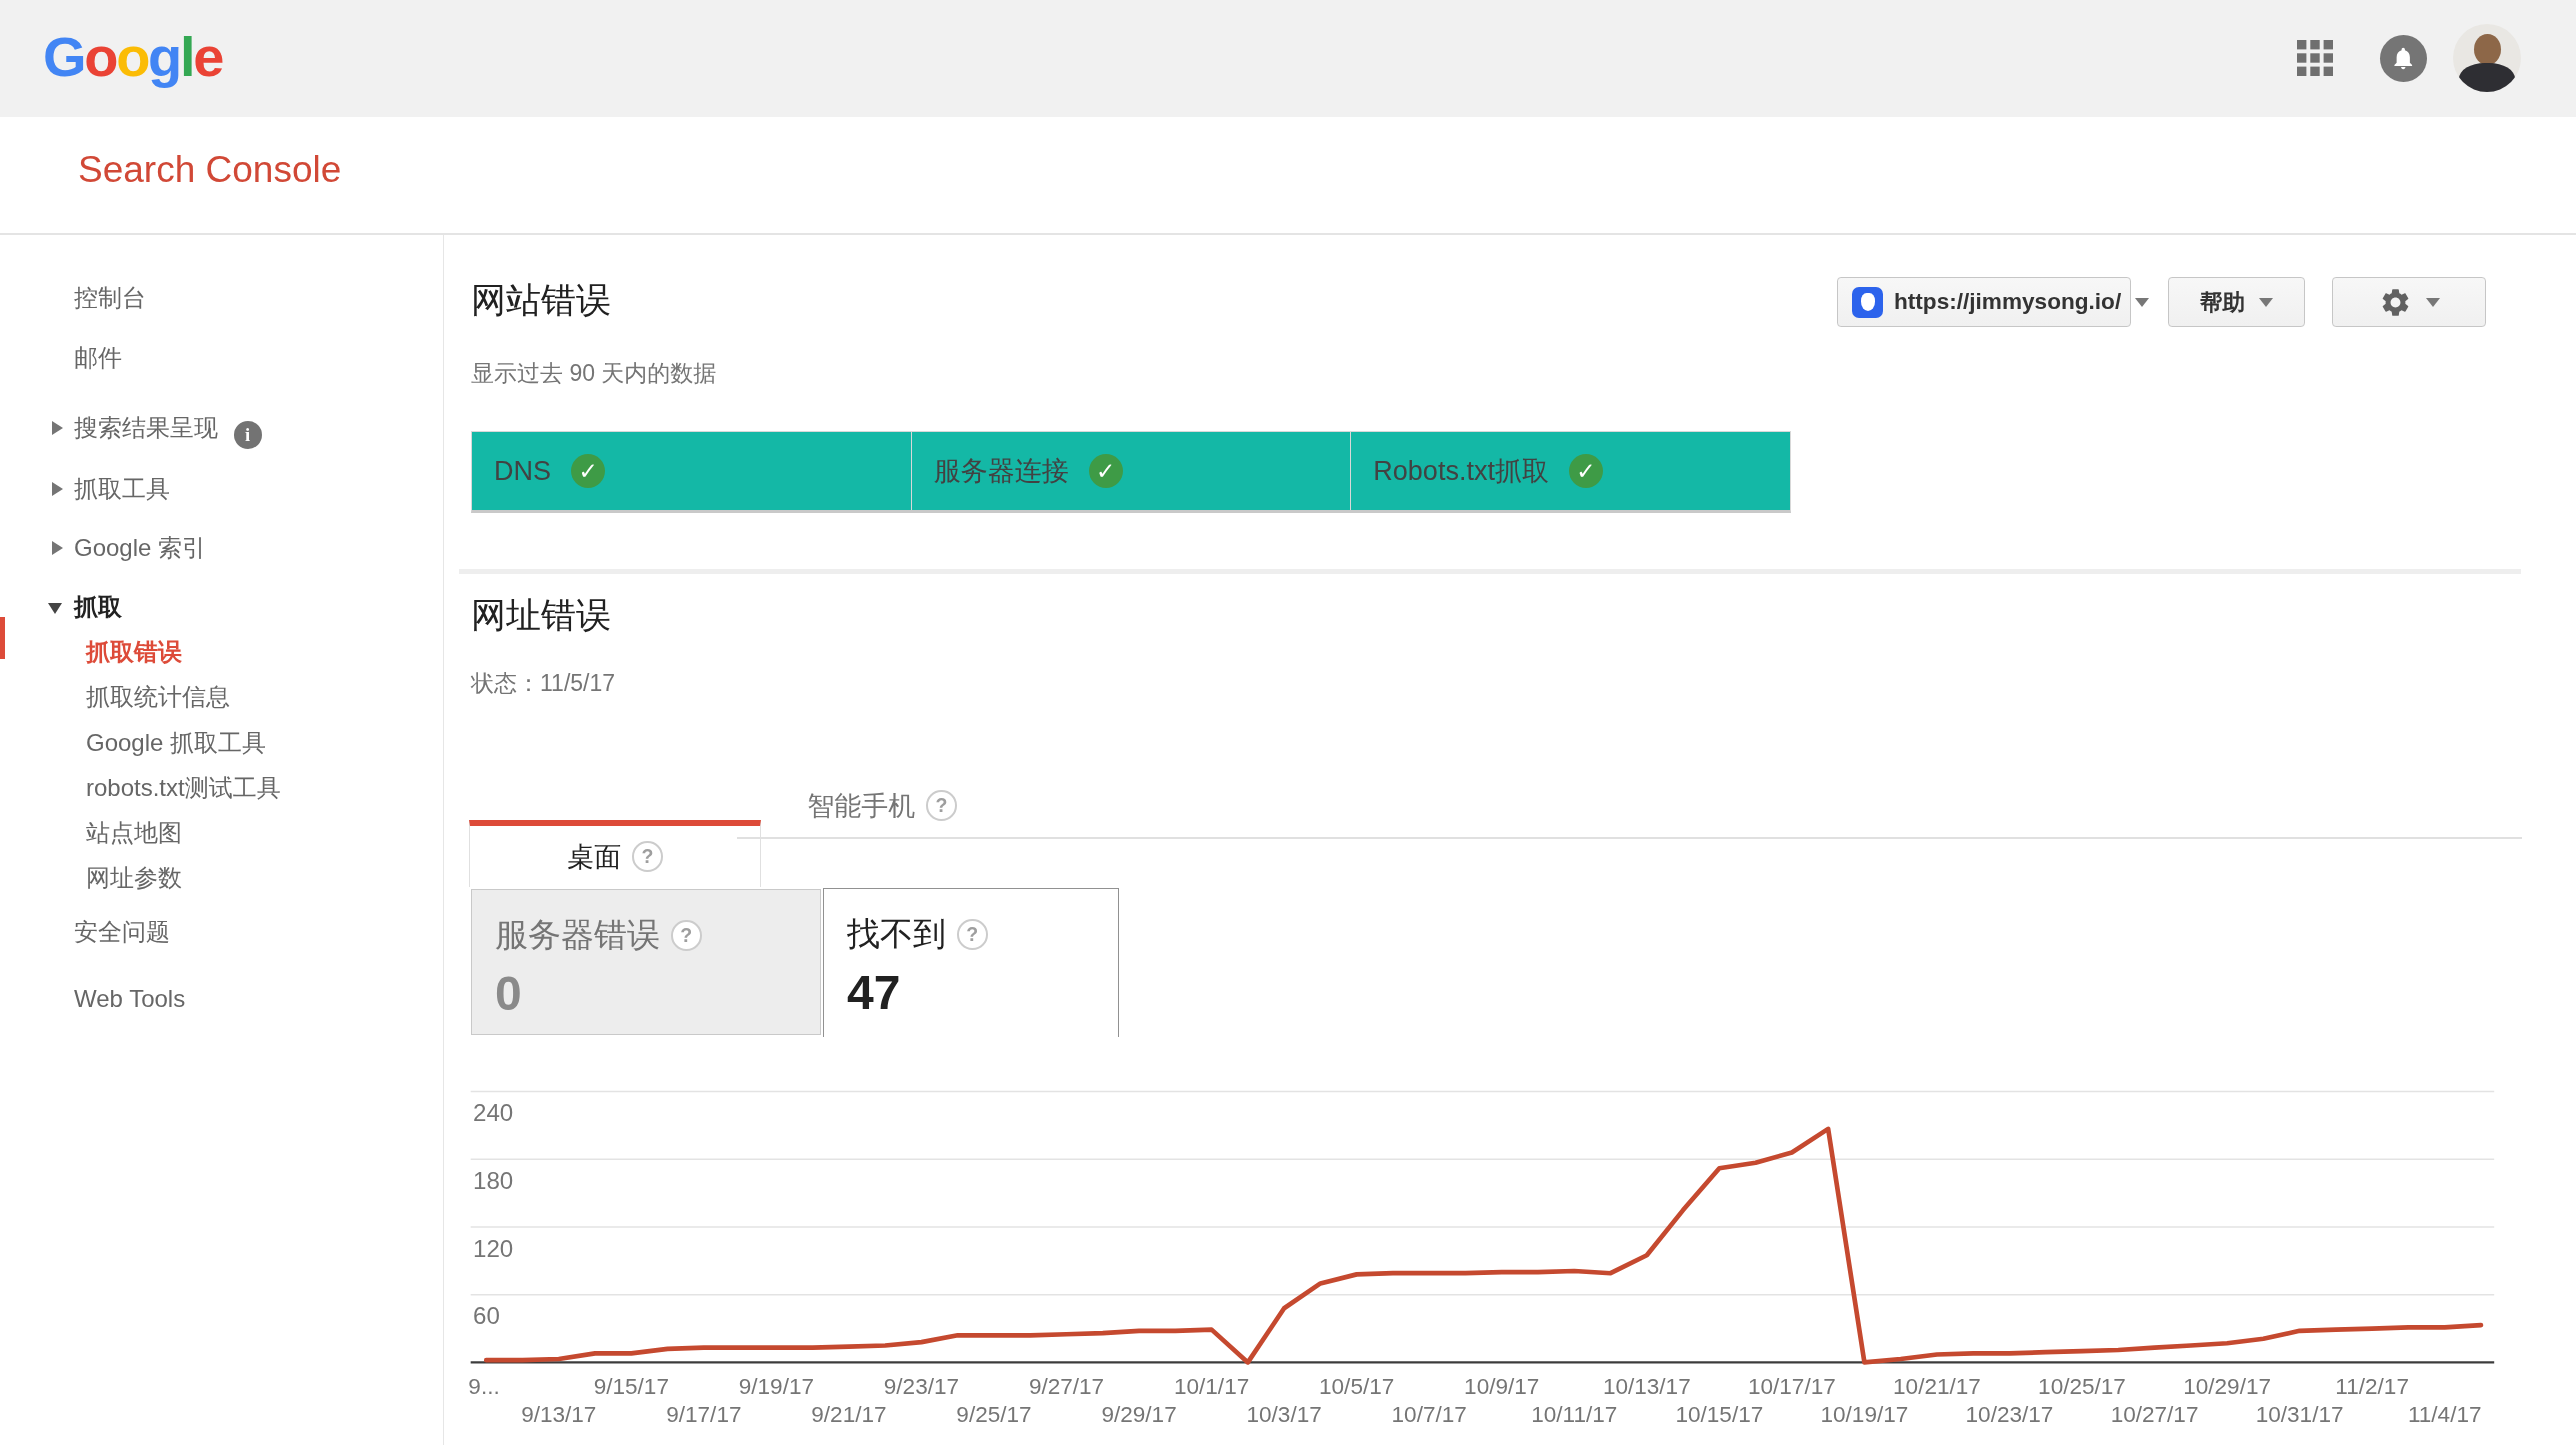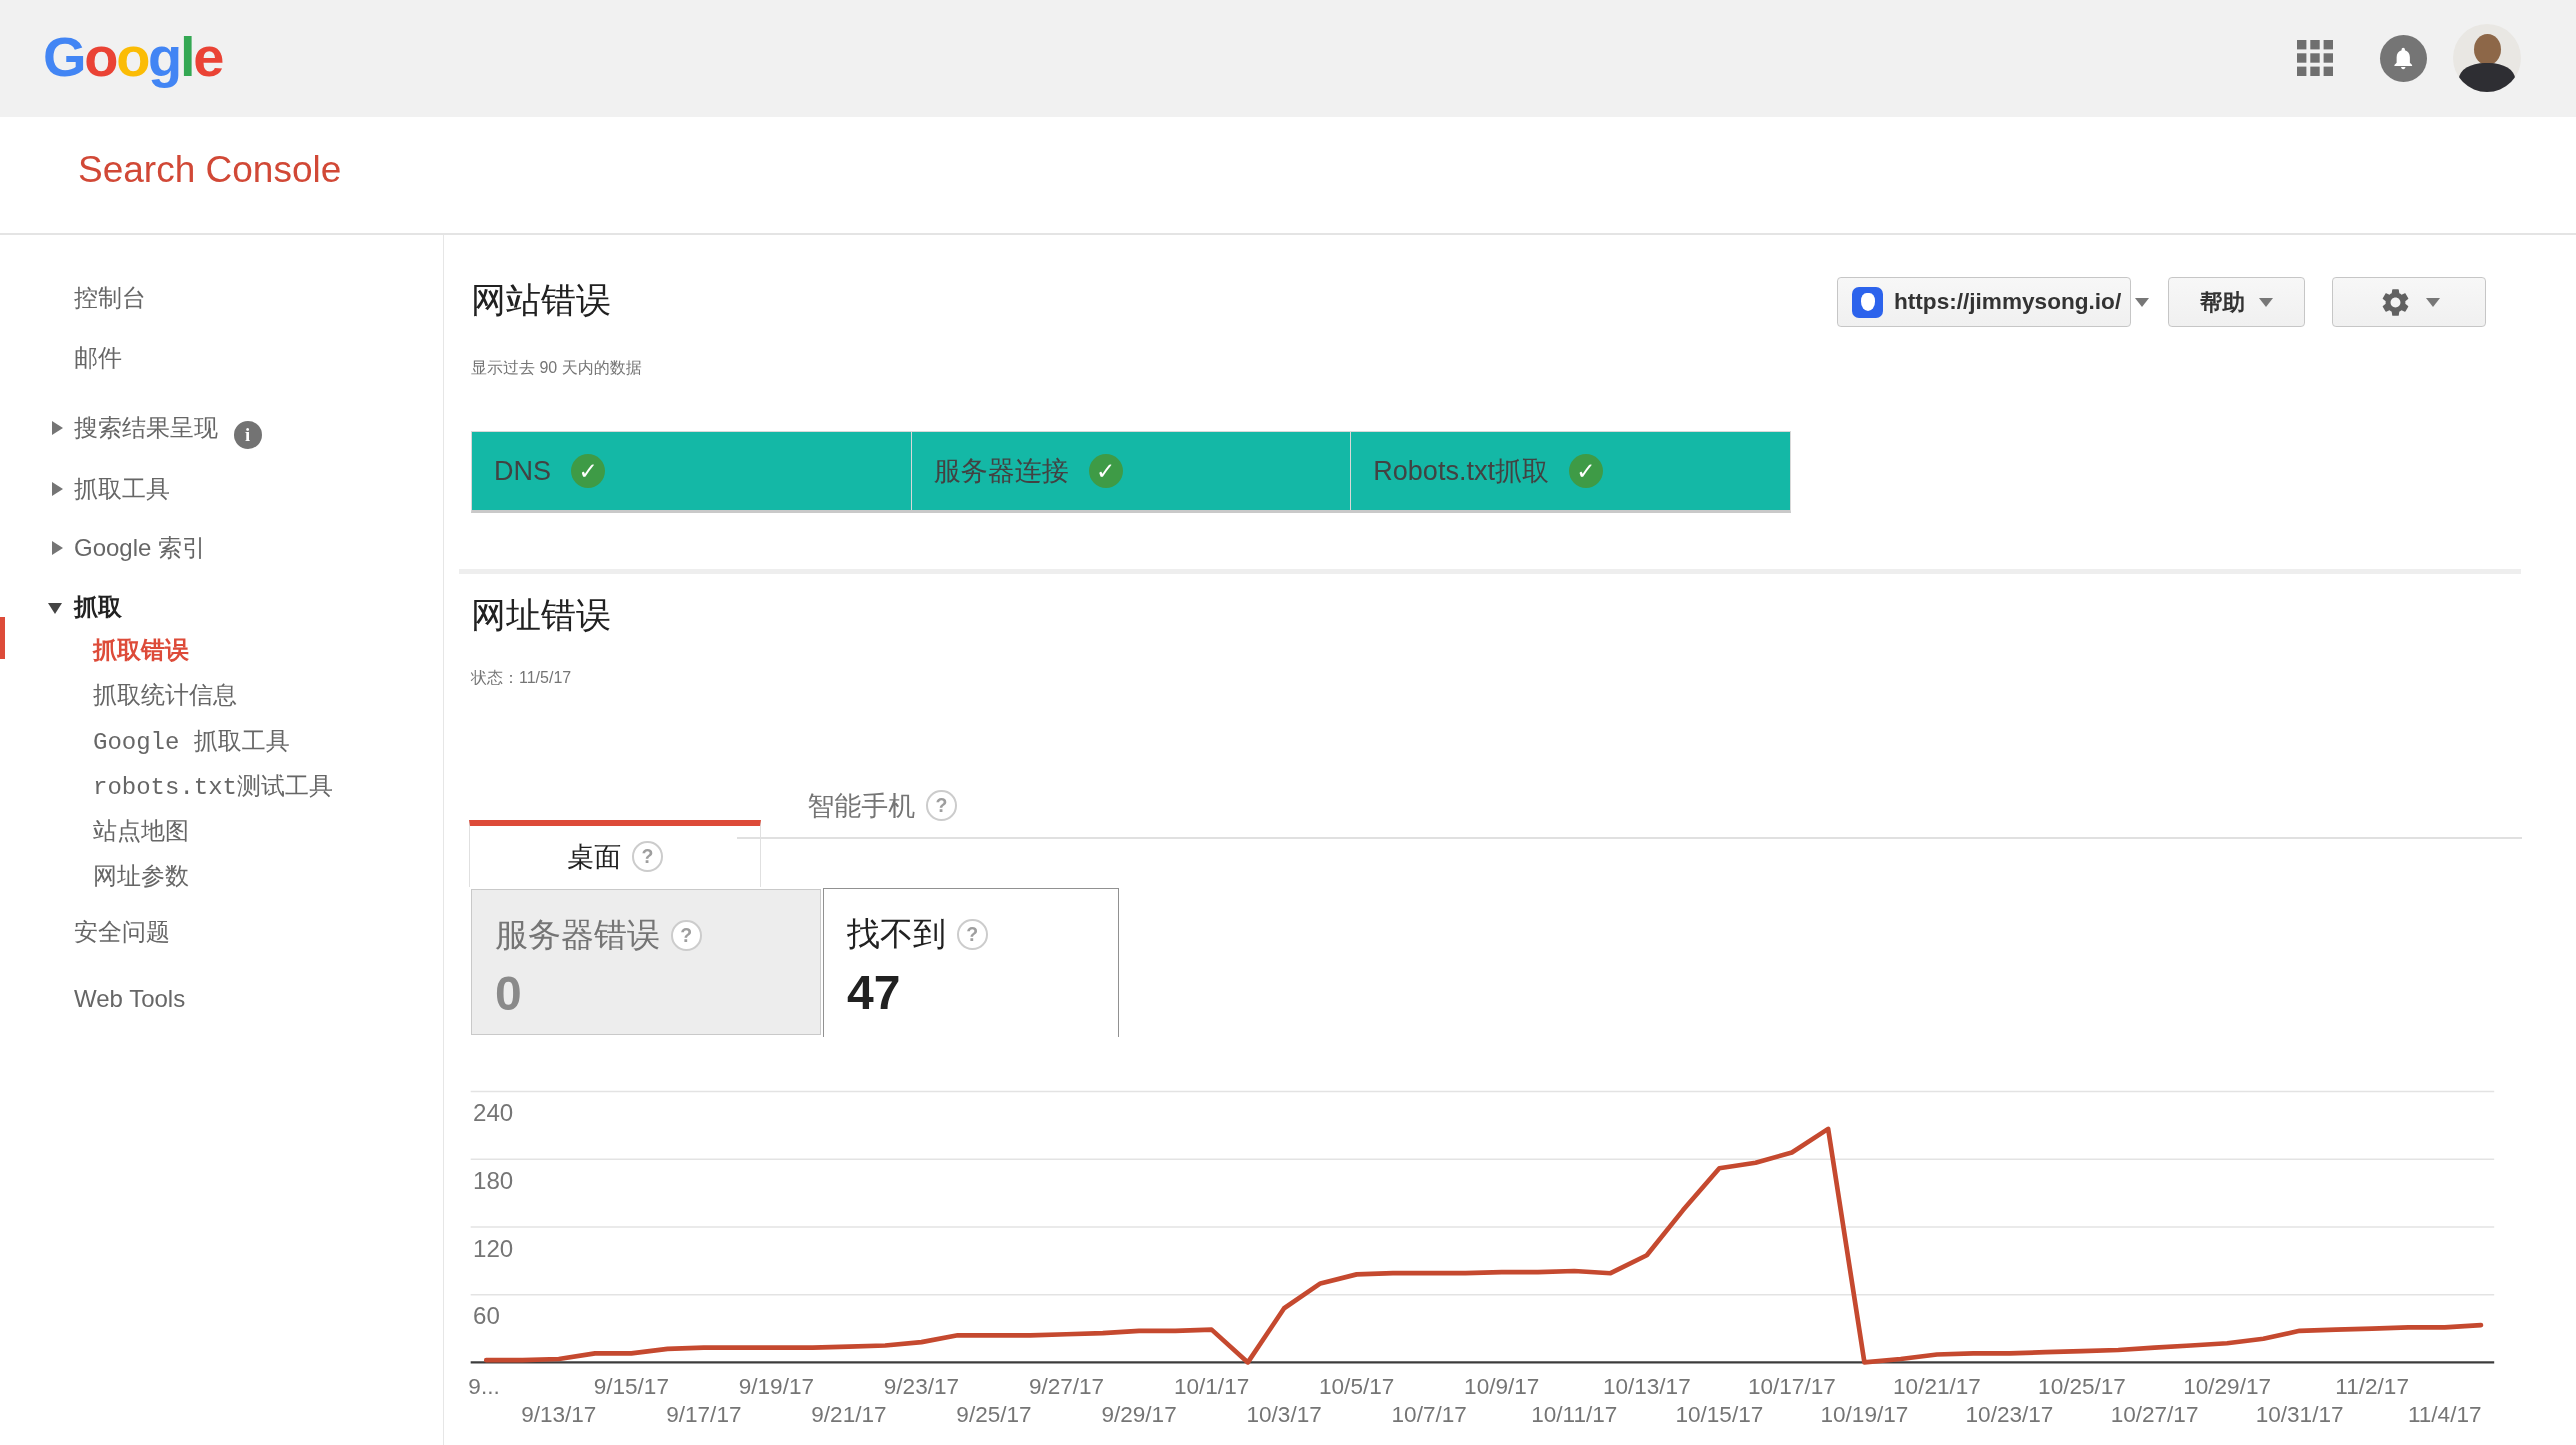--- a/index.html
+++ b/index.html
@@ -28,33 +28,33 @@
   .favicon{width:31px;height:31px;border-radius:7px;background:#2c63ec;position:relative;margin-right:11px;flex:0 0 auto;}
   .favicon::after{content:"";position:absolute;left:8.6px;top:6.2px;width:14px;height:18.7px;background:#fff;border-radius:40% 40% 50% 50%;}
   .help-btn{left:2168px;width:137px;justify-content:center;}
   .gear-btn{left:2332px;width:154px;justify-content:center;}
   .header-divider{position:absolute;left:0;top:233px;width:2576px;height:1.6px;background:#e4e4e4;}
   
   .sidebar{position:absolute;left:0;top:235px;width:444px;height:1211px;background:#fff;border-right:1.6px solid #e6e6e6;box-sizing:border-box;}
   .side-item{position:absolute;left:0;width:436px;height:36px;font-size:24px;color:#666;line-height:36px;cursor:pointer;white-space:nowrap;}
   .side-item .txt{position:absolute;}
   .side-item.lvl-top .txt{left:74px;}
-  .side-item.lvl-sub .txt{left:93px;font-family:Liberation Mono, monospace;}
+  .side-item.lvl-sub .txt{left:86px;}
   .side-item.bold{color:#222;font-weight:bold;}
   .side-item.sel{color:#dd4b39;font-weight:bold;}
   .tri{position:absolute;left:52px;top:11px;width:0;height:0;}
   .tri.r{border-top:7px solid transparent;border-bottom:7px solid transparent;border-left:11px solid #757575;}
   .tri.d{border-left:7px solid transparent;border-right:7px solid transparent;border-top:11px solid #444;top:14px;left:48px;}
   .info-badge{display:inline-block;width:28px;height:28px;border-radius:50%;background:#737373;color:#fff;
       font-size:18.7px;font-weight:bold;text-align:center;line-height:28px;margin-left:15.6px;vertical-align:-4.7px;font-family:"Liberation Serif","DejaVu Serif",serif;}
   .sel-indicator{position:absolute;left:0;top:382px;width:5.4px;height:42px;background:#dd4b39;}
   
   .main{position:absolute;left:0;top:235px;width:2576px;height:1211px;}
   .h1{position:absolute;font-size:35px;color:#212121;line-height:39px;}
-  .muted{position:absolute;font-size:16px;color:#757575;}
+  .muted{position:absolute;font-size:23px;color:#757575;}
   #site-errors-title{left:471px;top:45px;}
   #site-errors-sub{left:471px;top:123px;}
   .checks-row{position:absolute;left:471px;top:196px;width:1318px;height:78px;display:flex;
       border:0.8px solid #d8d8d8;border-bottom:3.1px solid #c9c9c9;box-sizing:content-box;background:#14b8a6;}
   .check-cell{flex:1;display:flex;align-items:center;padding-left:22px;border-right:0.8px solid #d8d8d8;cursor:pointer;}
   .check-cell:last-child{border-right:none;}
   .check-cell .clabel{font-size:27px;color:#424242;}
   .check-badge{width:34px;height:34px;border-radius:50%;background:#3e9b46;color:#fff;font-size:23px;font-weight:bold;
       text-align:center;line-height:34px;margin-left:20px;font-family:"DejaVu Sans",sans-serif;}
   .section-divider{position:absolute;left:459px;top:334px;width:2062px;height:4.7px;background:#eeeeee;}

